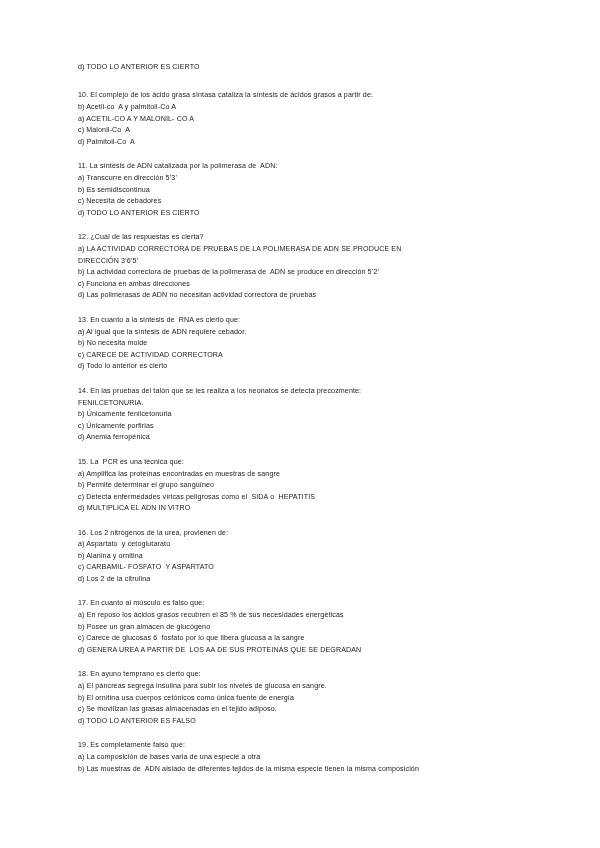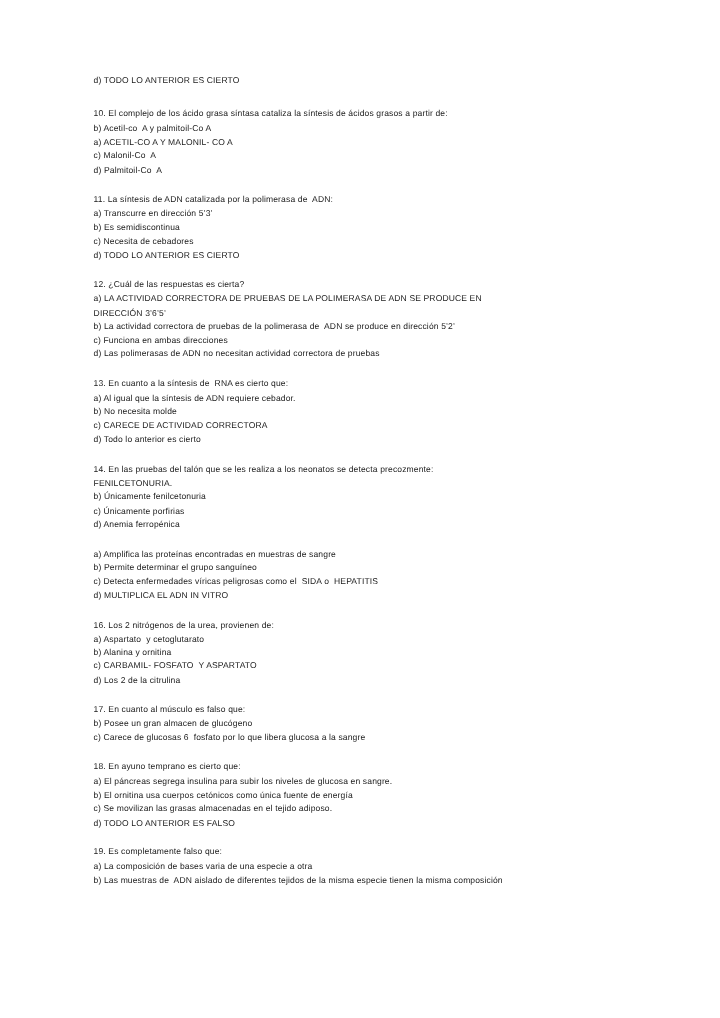--- a/index.html
+++ b/index.html
@@ -86,38 +86,41 @@
 
     <div class="q-block">
       <div class="line stem">14. En las pruebas del talón que se les realiza a los neonatos se detecta precozmente:</div>
       <div class="line opt">FENILCETONURIA.</div>
       <div class="line opt">b) Únicamente fenilcetonuria</div>
       <div class="line opt">c) Únicamente porfirias</div>
       <div class="line opt">d) Anemia ferropénica</div>
     </div>
 
     <div class="q-block">
+      <div class="line stem">15. La  PCR es una técnica que:</div>
       <div class="line opt">a) Amplifica las proteínas encontradas en muestras de sangre</div>
       <div class="line opt">b) Permite determinar el grupo sanguíneo</div>
       <div class="line opt">c) Detecta enfermedades víricas peligrosas como el  SIDA o  HEPATITIS</div>
       <div class="line opt">d) MULTIPLICA EL ADN IN VITRO</div>
     </div>
 
     <div class="q-block">
       <div class="line stem">16. Los 2 nitrógenos de la urea, provienen de:</div>
       <div class="line opt">a) Aspartato  y cetoglutarato</div>
       <div class="line opt">b) Alanina y ornitina</div>
       <div class="line opt">c) CARBAMIL- FOSFATO  Y ASPARTATO</div>
       <div class="line opt">d) Los 2 de la citrulina</div>
     </div>
 
     <div class="q-block">
       <div class="line stem">17. En cuanto al músculo es falso que:</div>
+      <div class="line opt">a) En reposo los ácidos grasos recubren el 85 % de sus necesidades energéticas</div>
       <div class="line opt">b) Posee un gran almacen de glucógeno</div>
       <div class="line opt">c) Carece de glucosas 6  fosfato por lo que libera glucosa a la sangre</div>
+      <div class="line opt">d) GENERA UREA A PARTIR DE  LOS AA DE SUS PROTEINAS QUE SE DEGRADAN</div>
     </div>
 
     <div class="q-block">
       <div class="line stem">18. En ayuno temprano es cierto que:</div>
       <div class="line opt">a) El páncreas segrega insulina para subir los niveles de glucosa en sangre.</div>
       <div class="line opt">b) El ornitina usa cuerpos cetónicos como única fuente de energía</div>
       <div class="line opt">c) Se movilizan las grasas almacenadas en el tejido adiposo.</div>
       <div class="line opt">d) TODO LO ANTERIOR ES FALSO</div>
     </div>
 

